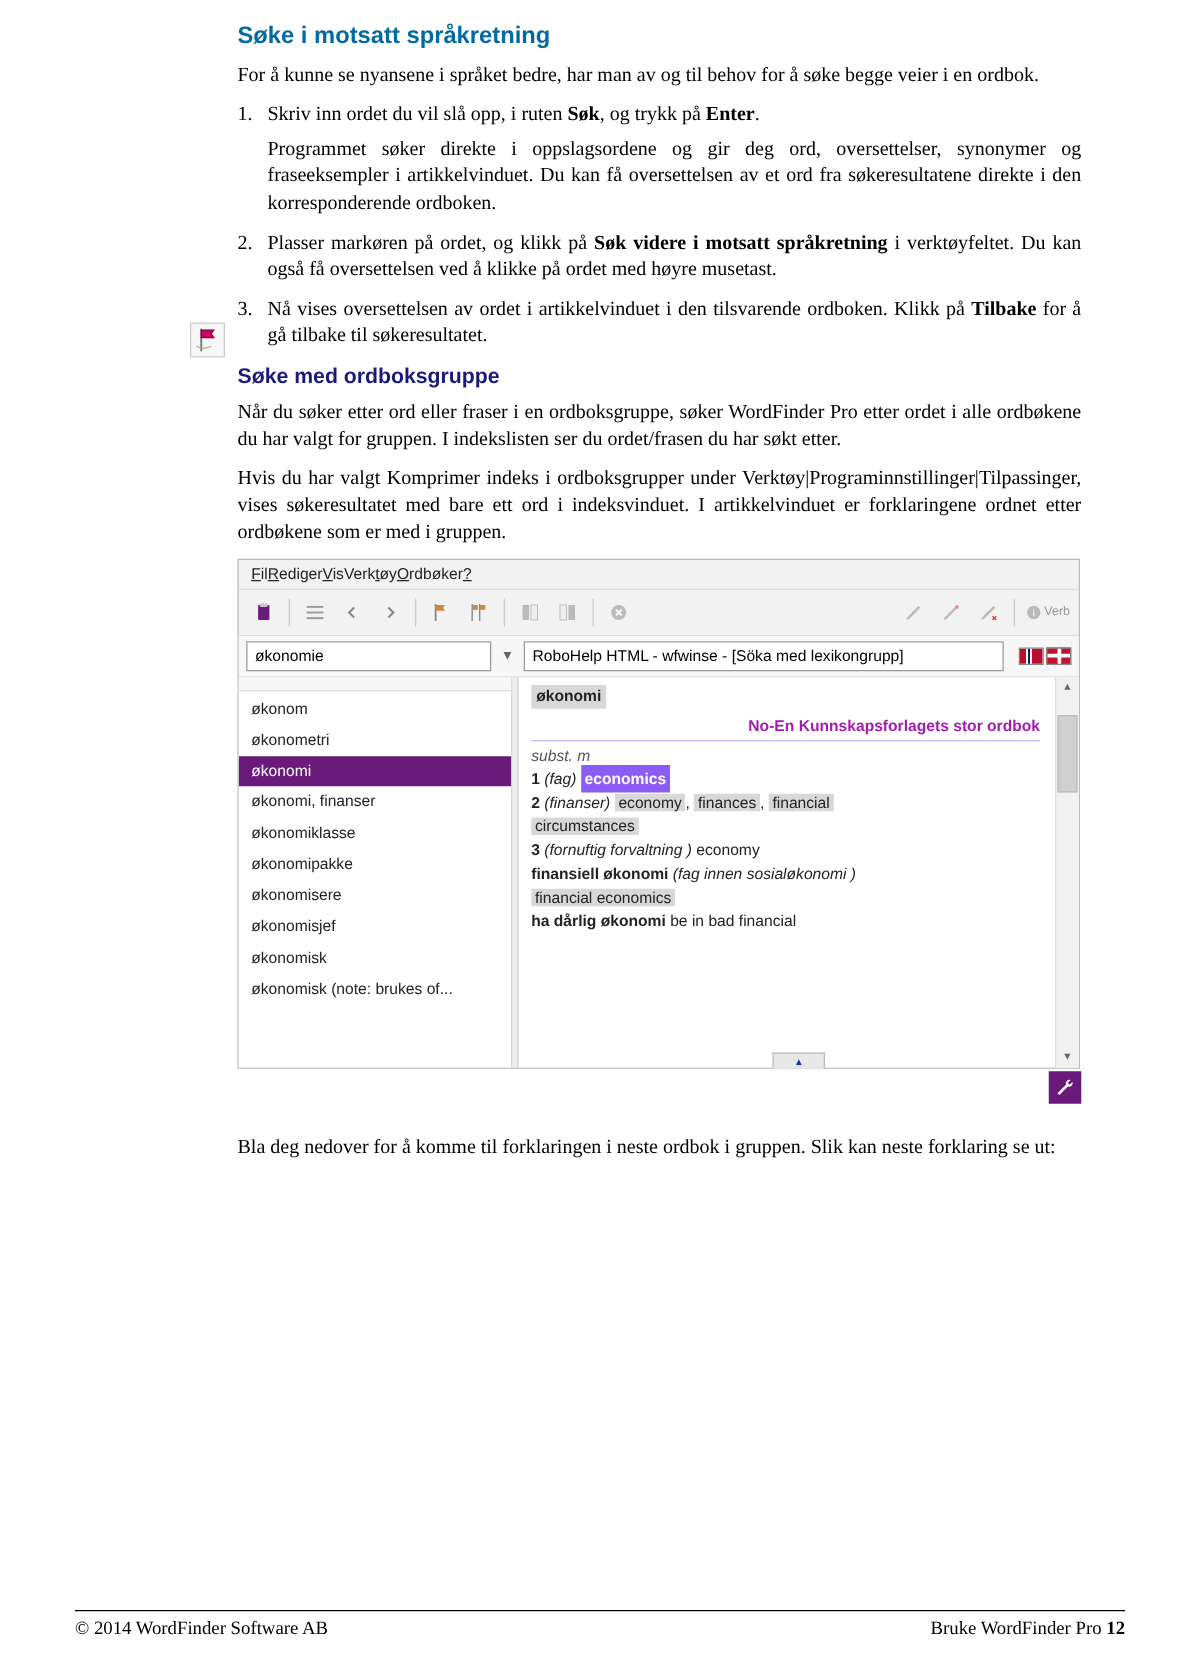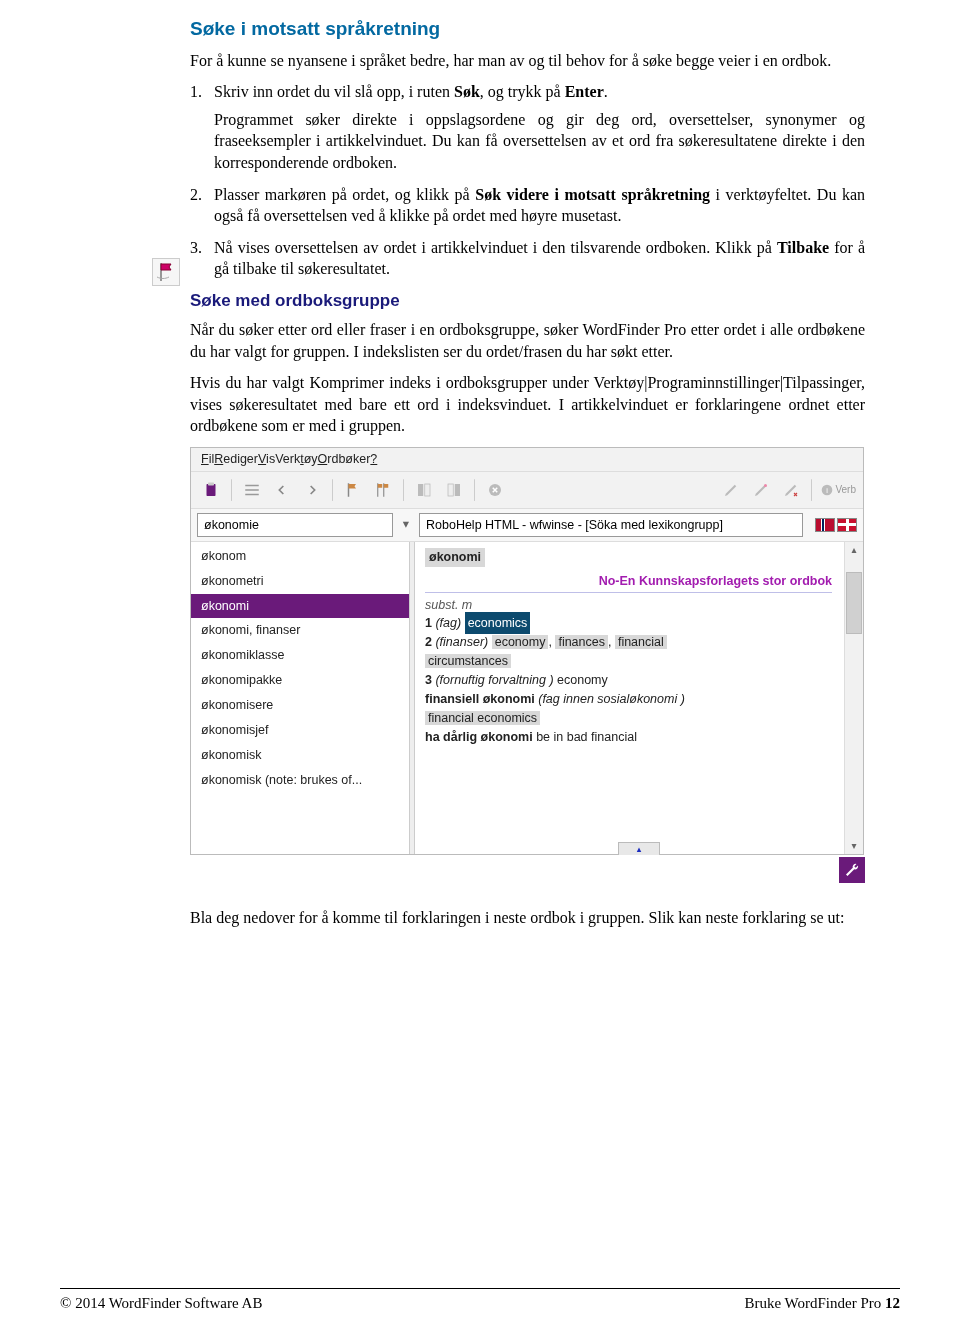--- a/index.html
+++ b/index.html
@@ -128,21 +128,21 @@
 
   .panes {
     display: flex;
     height: 312px;
   }
   .index-pane {
     width: 218px;
     border-right: 1px solid #ccc;
     background: #fff;
     display: flex;
-    flex-direction: row;
+    flex-direction: column;
   }
   .pane-gap {
     width: 4px;
     background: #eee;
     border-right: 1px solid #ccc;
   }
   .index-spacer { height: 10px; background:#f7f7f7; border-bottom:1px solid #ddd; }
   .index-list { flex:1; overflow:hidden; padding:2px 0; }
   .index-item {
     padding: 4px 10px;
@@ -196,21 +196,21 @@
     text-align: right;
     margin: 6px 4px 4px 0;
     border-bottom: 1px solid #bfbfe8;
     padding-bottom: 2px;
   }
   .pos { font-style: italic; color: #555; margin: 2px 0; }
   .sense { margin: 2px 0; }
   .sense .no { font-weight: bold; }
   .sense .dom { font-style: italic; }
   .sense .trans { background: #d8d8d8; padding: 0 3px; }
-  .sense .hl { background: #0c4a6e; color:#fff; padding:4px 3px; }
+  .sense .hl { background: #8b5cf6; color:#fff; padding:4px 3px;font-weight:bold; }
   .phrase { font-weight: bold; margin-top: 2px; }
   .phrase .paren { font-weight: normal; font-style: italic; }
   .bottom-tab {
     position: absolute;
     bottom: -1px; left: 50%;
     transform: translateX(-50%);
     width: 40px; height: 12px;
     background: #e8e8e8;
     border: 1px solid #bbb;
     border-bottom: none;

